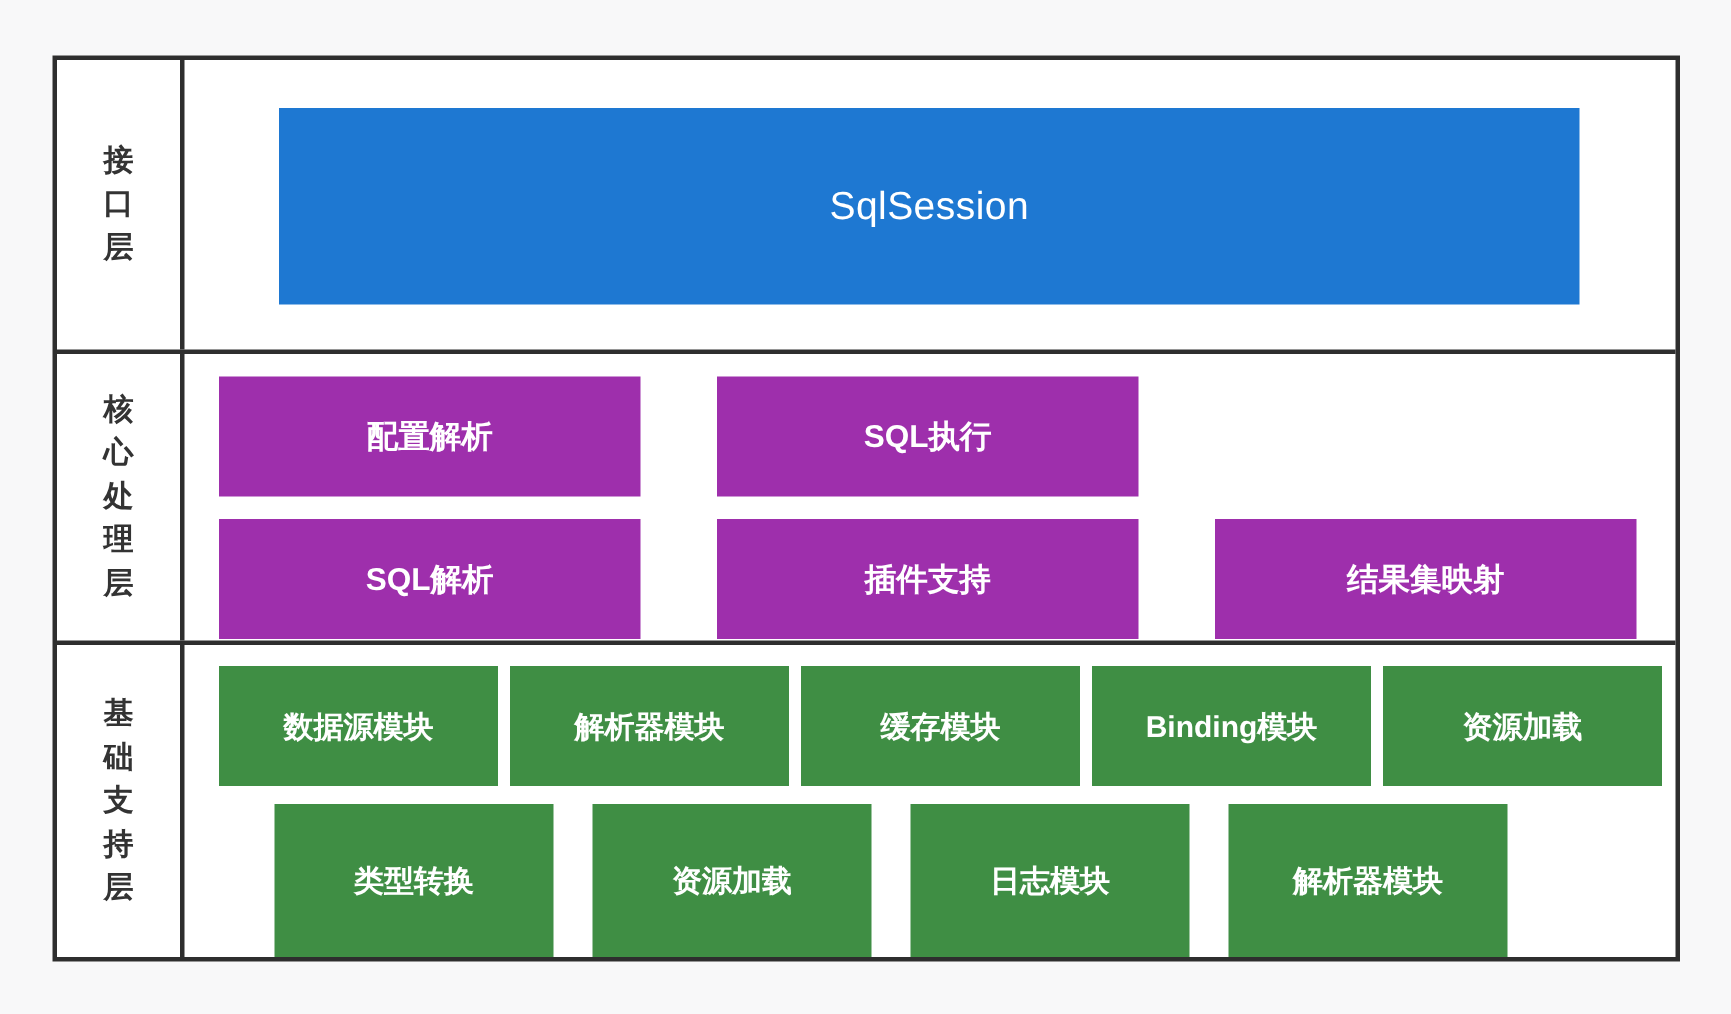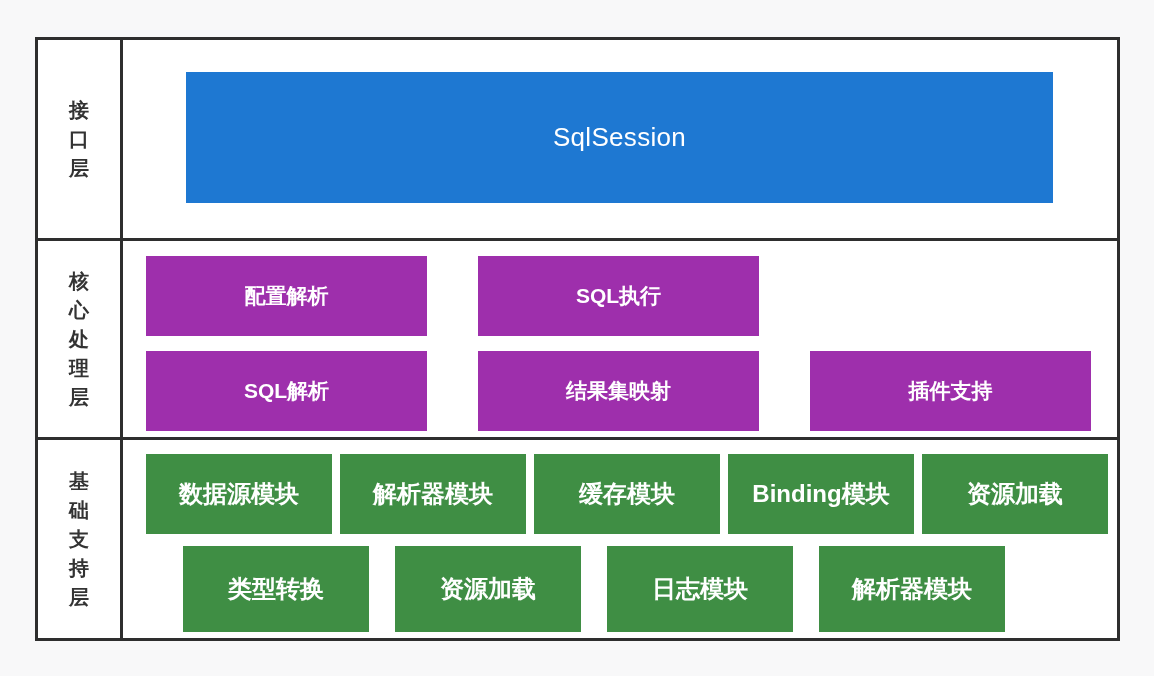--- a/index.html
+++ b/index.html
@@ -91,24 +91,24 @@
   }
   .base-row-2 {
     display: flex;
     gap: 26px;
     padding-left: 60px;
     margin-top: 12px;
   }
   .base-box {
     width: 186px; height: 80px;
     background: #3f8e44;
-    font-size: 24px;
+    font-size: 20px;
     font-weight: 700;
   }
-  .base-row-2 .base-box { height: 86px; }
+  .base-row-2 .base-box { height: 102px; }
 </style>
 </head>
 <body>
 
 <div class="diagram">
 
   <div class="layer layer-interface">
     <div class="label-col">
       <div class="label-text">接口层</div>
     </div>
@@ -121,22 +121,22 @@
     <div class="label-col">
       <div class="label-text">核心处理层</div>
     </div>
     <div class="content-col">
       <div class="core-row">
         <div class="box core-box">配置解析</div>
         <div class="box core-box">SQL执行</div>
       </div>
       <div class="core-row">
         <div class="box core-box">SQL解析</div>
+        <div class="box core-box">插件支持</div>
         <div class="box core-box">结果集映射</div>
-        <div class="box core-box">插件支持</div>
       </div>
     </div>
   </div>
 
   <div class="layer layer-base">
     <div class="label-col">
       <div class="label-text">基础支持层</div>
     </div>
     <div class="content-col">
       <div class="base-row-1">

